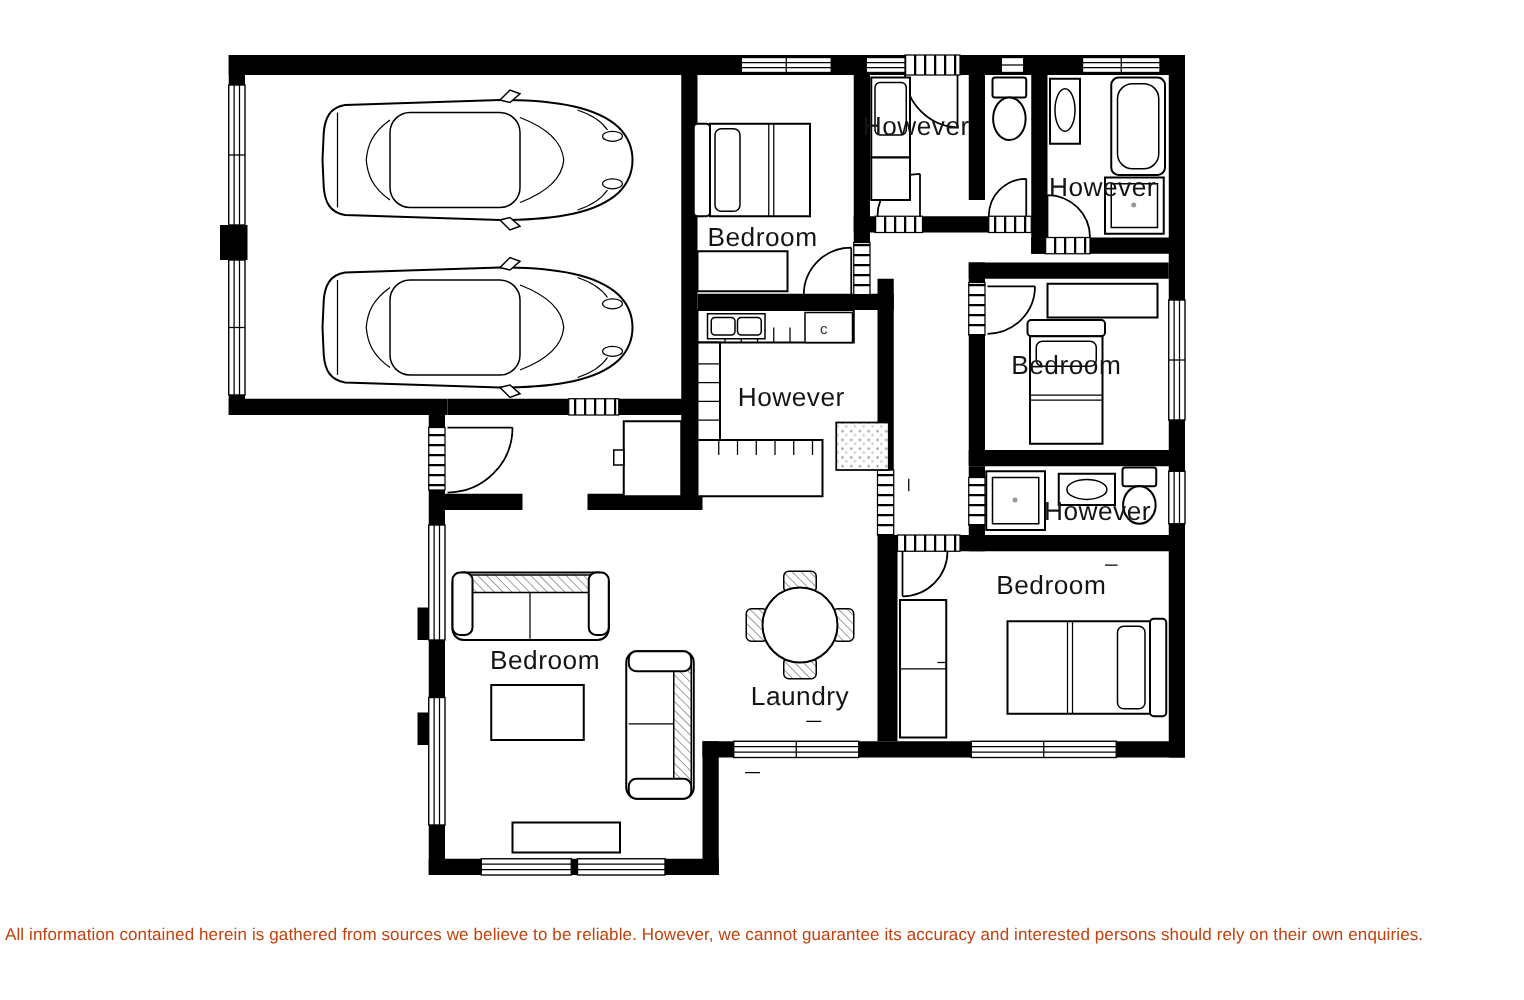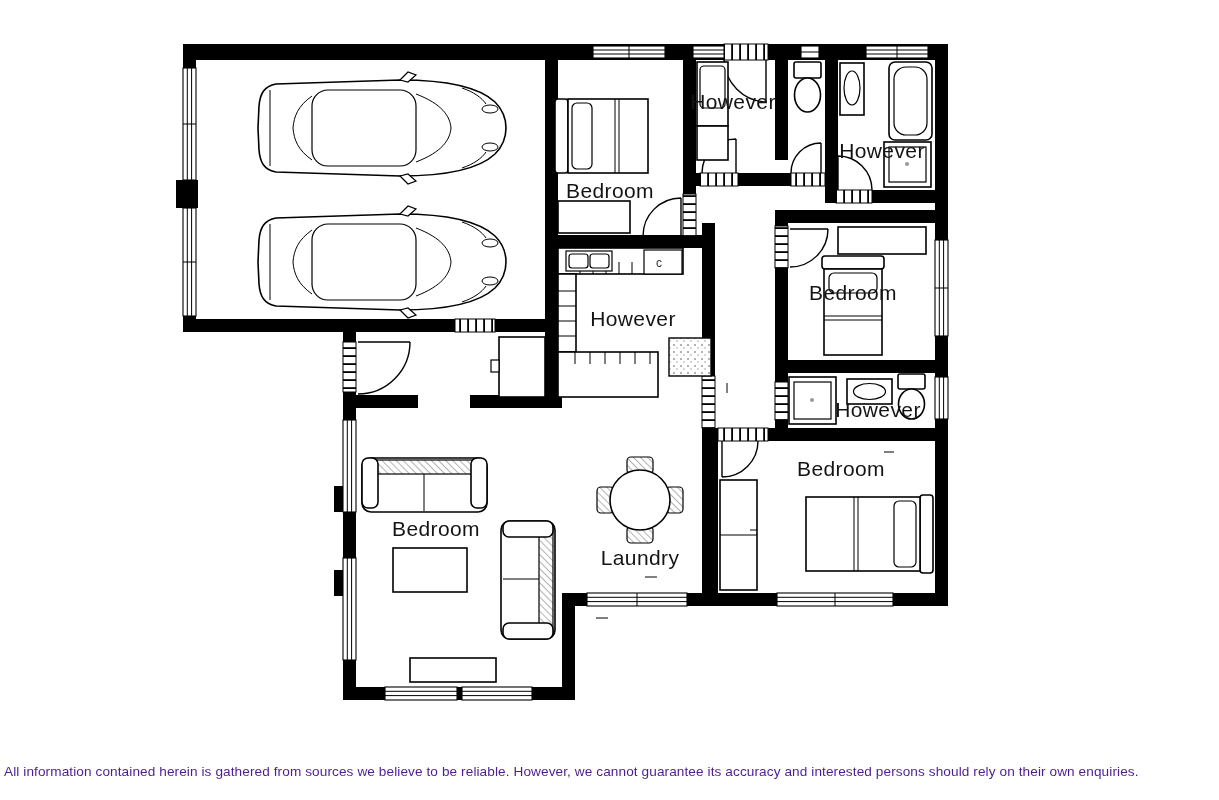--- a/index.html
+++ b/index.html
@@ -1,21 +1,21 @@
 <!DOCTYPE html>
 <html style="--wall: #000000; --background: #ffffff; --label: #141414;"><head>
 <meta charset="utf-8">
 <style>
   html,body{margin:0;padding:0;background:#fff}
   .canvas{position:relative;width:1219px;height:800px;background:var(--background,#fff);
           overflow:hidden;font-family:"Liberation Sans",sans-serif}
   .room-label{position:absolute;transform:translate(-50%,-50%);font-size:21px;
               color:var(--label,#141414);white-space:nowrap;letter-spacing:.4px}
-  .disclaimer{position:absolute;left:4px;top:764px;width:1212px;font-size:13.6px;
-              color:#4c1d95;white-space:nowrap;letter-spacing:.1px}
+  .disclaimer{position:absolute;left:4px;top:740px;width:1212px;font-size:13.6px;
+              color:#c2410c;white-space:nowrap;letter-spacing:.1px}
   .wall{fill:var(--wall,#000)}
   .fur{fill:#fff;stroke:#000;stroke-width:1.6}
   .furt{fill:#fff;stroke:#000;stroke-width:1.2}
   .thin{fill:none;stroke:#000;stroke-width:1}
   .arc{fill:none;stroke:#000;stroke-width:1.4}
   .win{fill:#fff;stroke:#000;stroke-width:1.1}
   .jh{fill:url(#wh);stroke:#000;stroke-width:1}
   .jv{fill:url(#wv);stroke:#000;stroke-width:1}
   .hatchfill{fill:url(#hatch);stroke:#000;stroke-width:1.2}
   .stove-mark{font-size:12px;fill:#333;font-family:"Liberation Sans",sans-serif}

